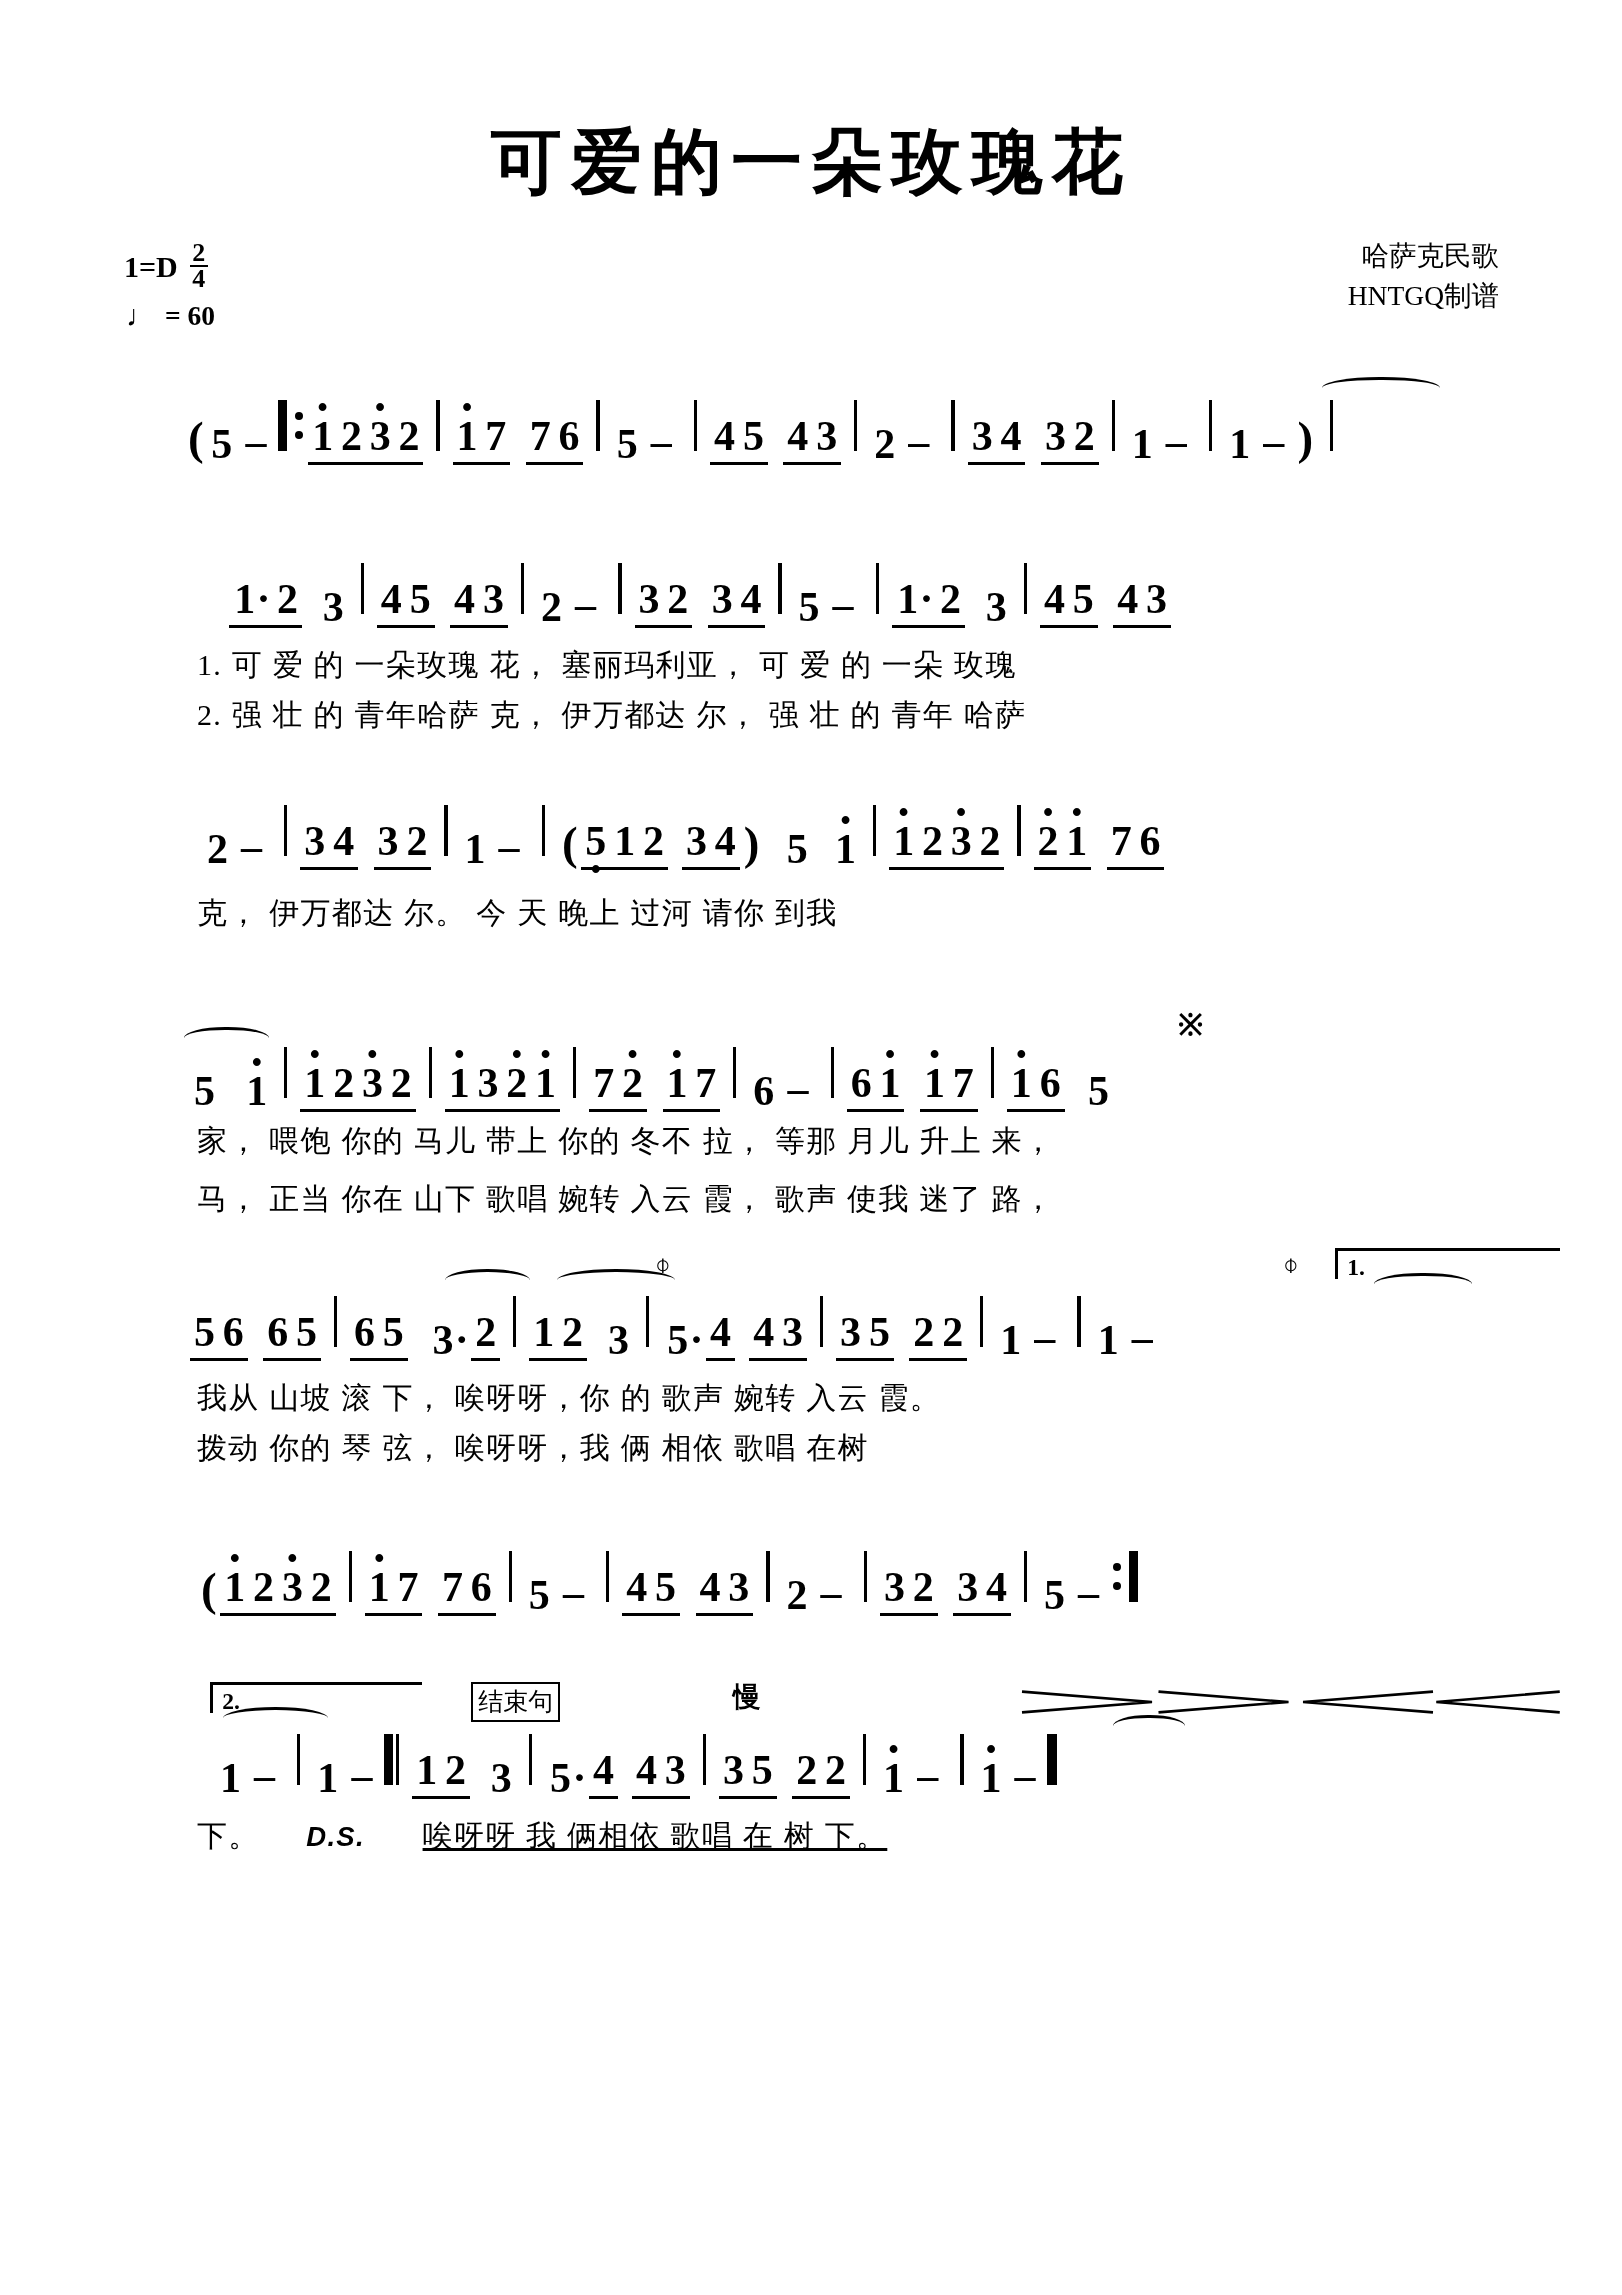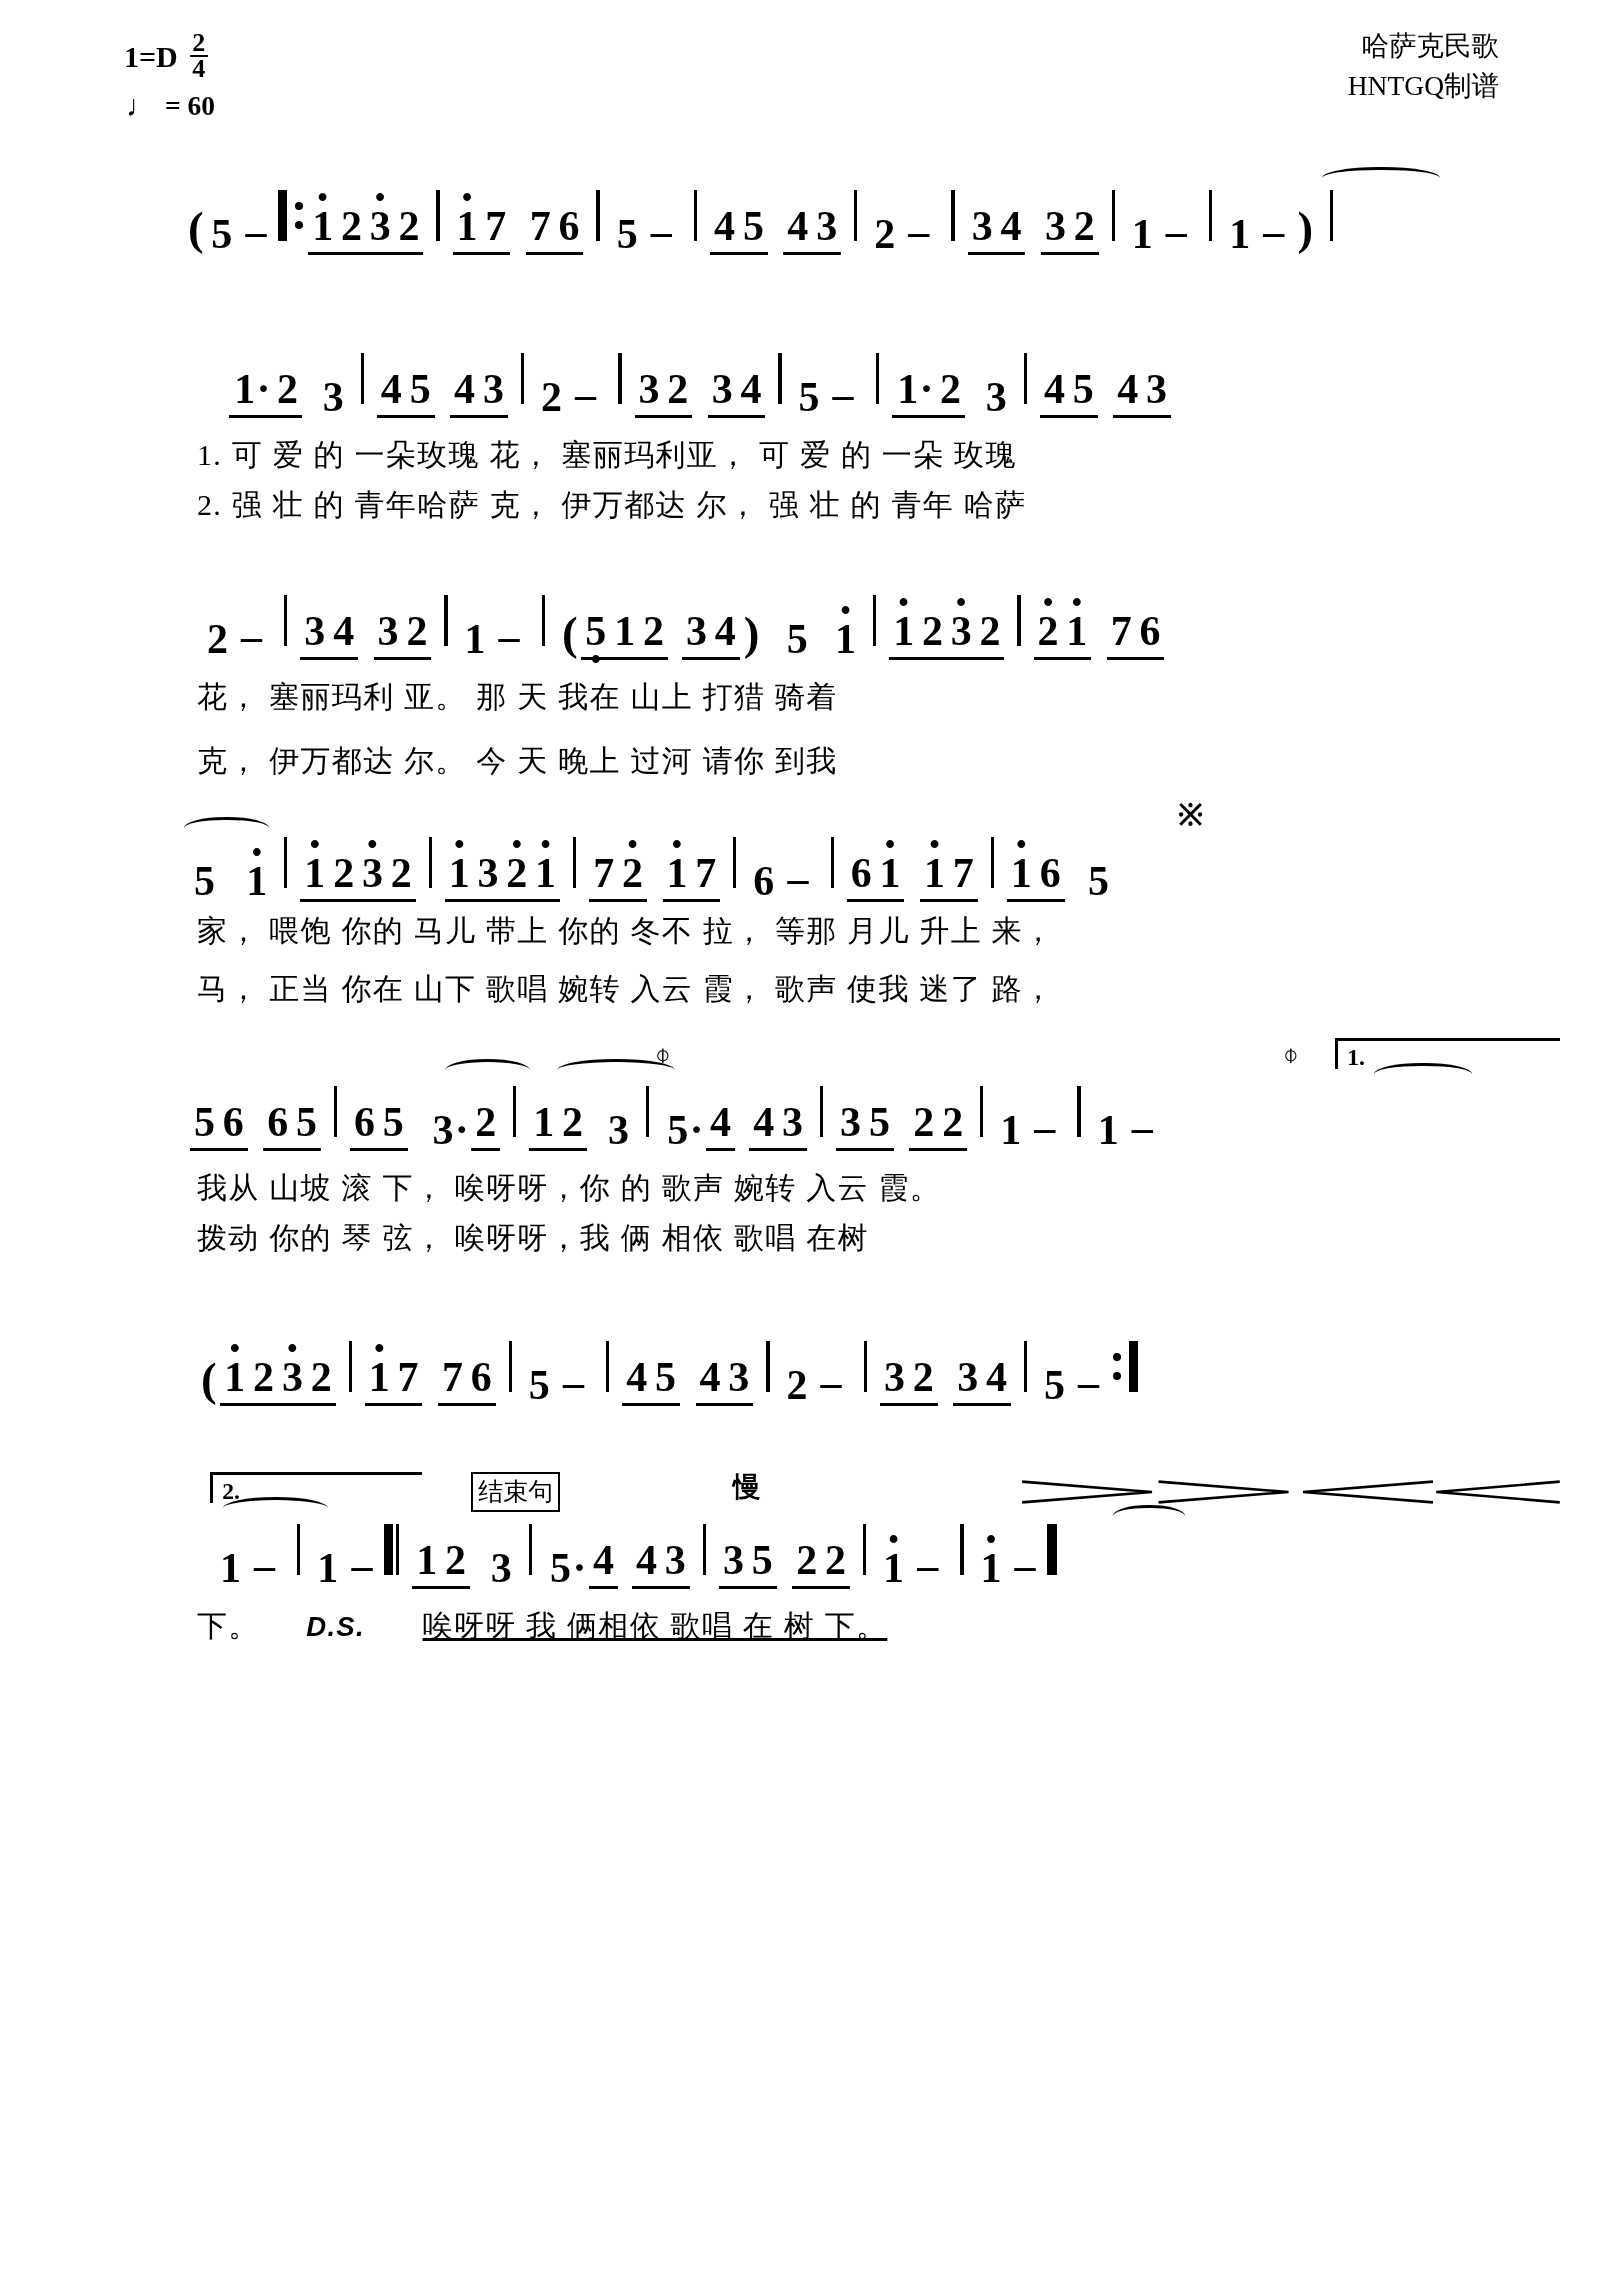--- a/index.html
+++ b/index.html
@@ -226,20 +226,21 @@
   }
   .hairpin {
     position: absolute;
   }
 </style>
 </head>
 <body>
 
 <div class="page">
 
+  <div class="title">可爱的一朵玫瑰花</div>
 
   <div class="meta-row">
     <div class="key-sig">
       <span>1=D</span>
       <span class="frac">
         <span class="num">2</span>
         <span class="den">4</span>
       </span>
     </div>
     <div class="tempo">
@@ -422,23 +423,20 @@
       <span class="bar"></span>
       <span class="grp beam1">
         <span class="note dotabove">2</span>
         <span class="note dotabove">1</span>
       </span>
       <span style="width:15.7px;display:inline-block;"></span>
       <span class="grp beam1">
         <span class="note">7</span>
         <span class="note">6</span>
       </span>
-    </div>
-    <div class="lyrics" style="padding-left:92px;margin-top:17px;">
-      <span>花，   塞丽玛利 亚。      那 天 我在 山上 打猎 骑着</span>
     </div>
     <div class="lyrics" style="padding-left:92px;margin-top:23px;">
       <span>克，   伊万都达 尔。      今 天 晚上 过河 请你 到我</span>
     </div>
   </div>
 
   <div class="system" style="margin-top:52px;height:190px;">
     <div class="tie" style="left:79px;top:-6.5px;width:85px;"></div>
     <div class="segno" style="left:1073px;top:-30px;">※</div>
     <div class="staff" style="padding-left:85px;">

